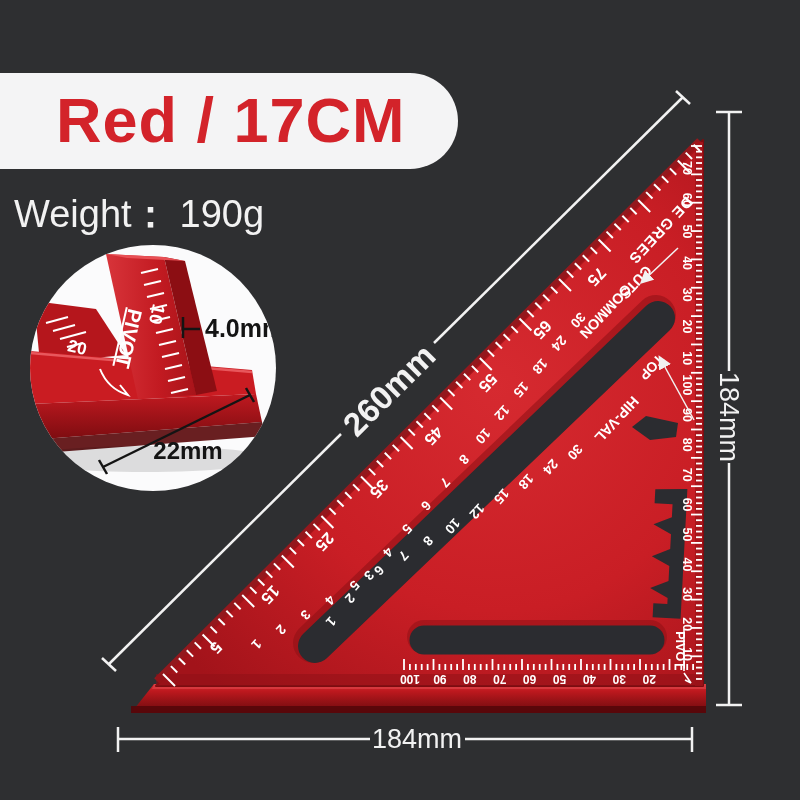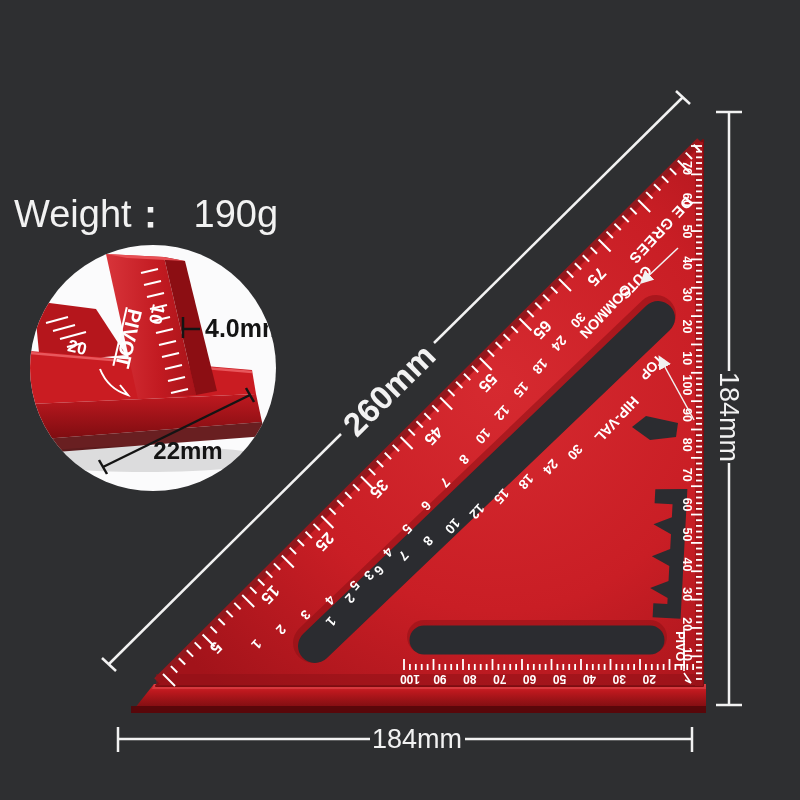--- a/index.html
+++ b/index.html
@@ -5,32 +5,35 @@
   html,body{margin:0;padding:0;background:#2e2f31;}
   .stage{position:relative;width:800px;height:800px;background:#2e2f31;overflow:hidden;
          font-family:"Liberation Sans",sans-serif;}
   .title-pill{position:absolute;left:0;top:73px;width:458px;height:96px;background:#f4f4f5;
               border-radius:0 48px 48px 0;}
   .title-pill .title{position:absolute;left:56px;top:0;line-height:94px;font-size:63px;
               font-weight:700;color:#d3232a;letter-spacing:1px;white-space:nowrap;}
   .weight{position:absolute;left:14px;top:189px;color:#f2f2f2;font-size:38px;white-space:nowrap;}
   .weight .w-label{font-weight:400;}
   .weight .w-colon{font-weight:700;}
-  .weight .w-value{font-weight:400;margin-left:24px;}
+  .weight .w-value{font-weight:400;margin-left:10px;}
   .inset{position:absolute;left:30px;top:245px;width:246px;height:246px;border-radius:50%;
          background:#fbfbfc;overflow:hidden;}
   .inset svg{display:block;}
   svg text{font-family:"Liberation Sans",sans-serif;}
   .sq{position:absolute;left:0;top:0;}
 </style>
 </head>
 <body>
 
 <div class="stage">
 
+  <div class="title-pill">
+    <span class="title">Red / 17CM</span>
+  </div>
 
   <div class="weight"><span class="w-label">Weight</span><span class="w-colon">：</span><span class="w-value">190g</span></div>
 
   <svg id="square-svg" class="sq" width="800" height="800" viewBox="0 0 800 800">
     <defs>
       <radialGradient id="tgrad" cx="0.62" cy="0.45" r="0.75">
         <stop offset="0%" stop-color="#d62a30"></stop>
         <stop offset="55%" stop-color="#c91e25"></stop>
         <stop offset="100%" stop-color="#a2131a"></stop>
       </radialGradient>

